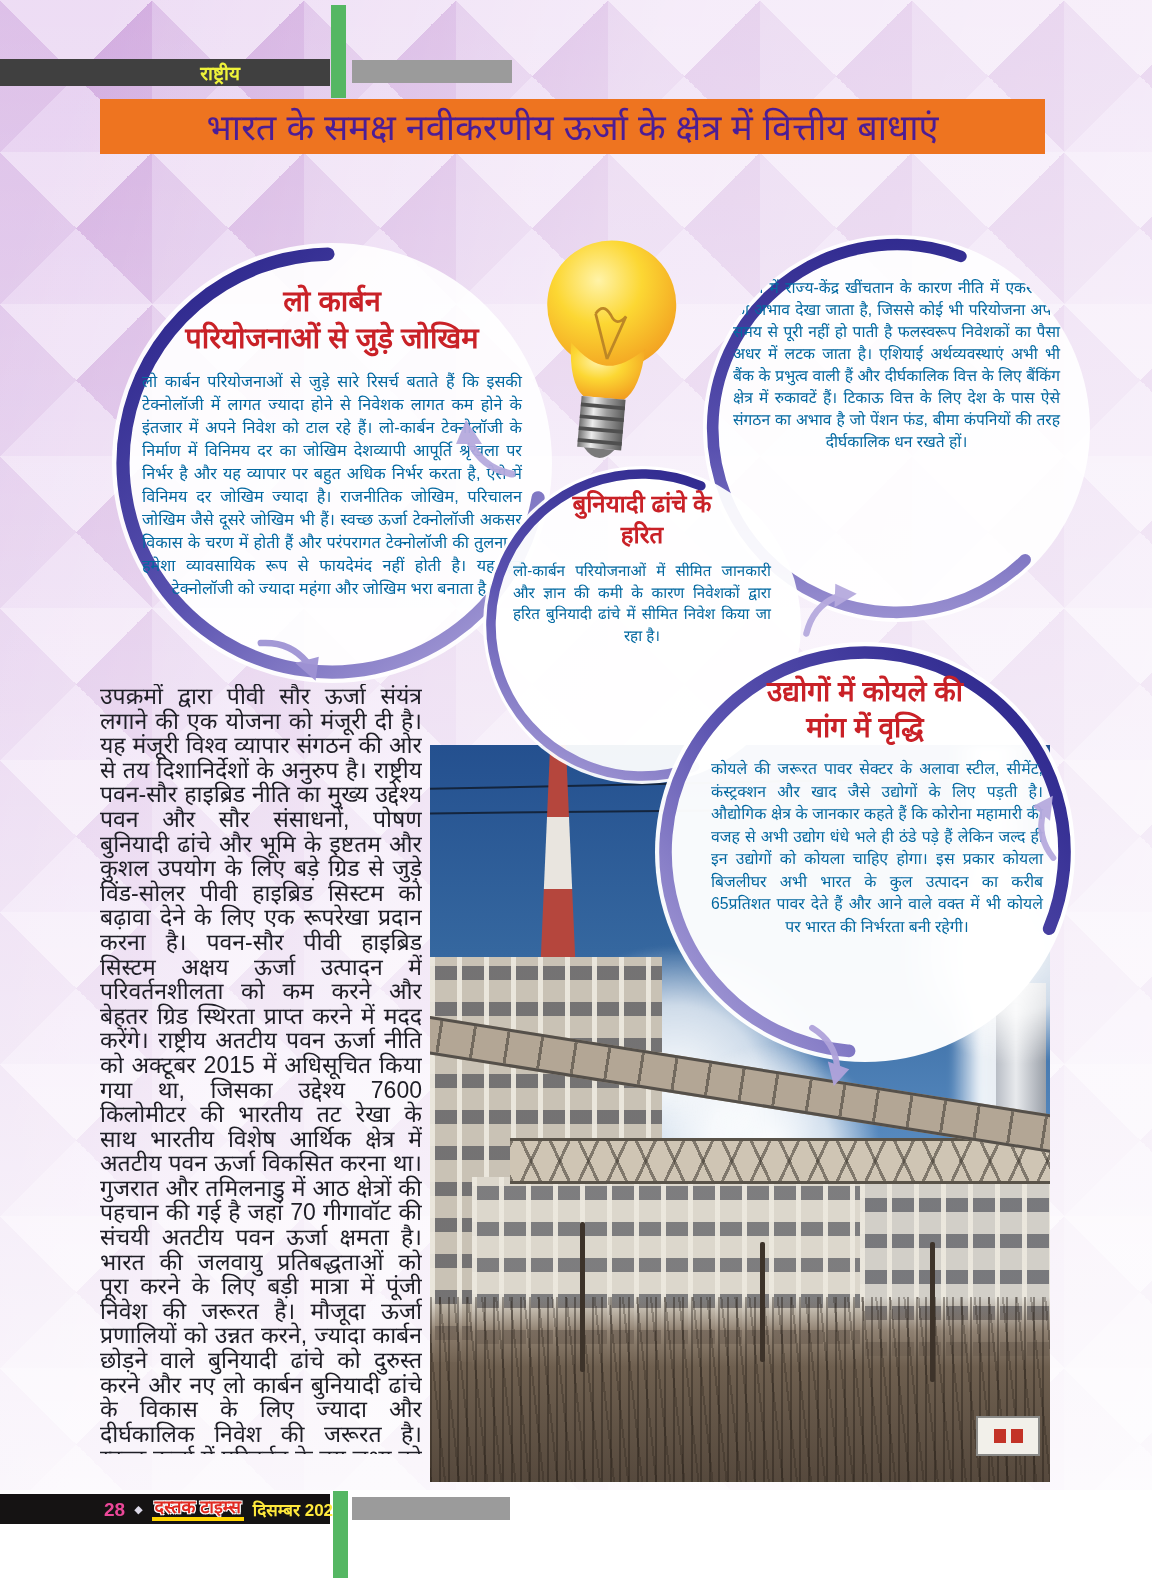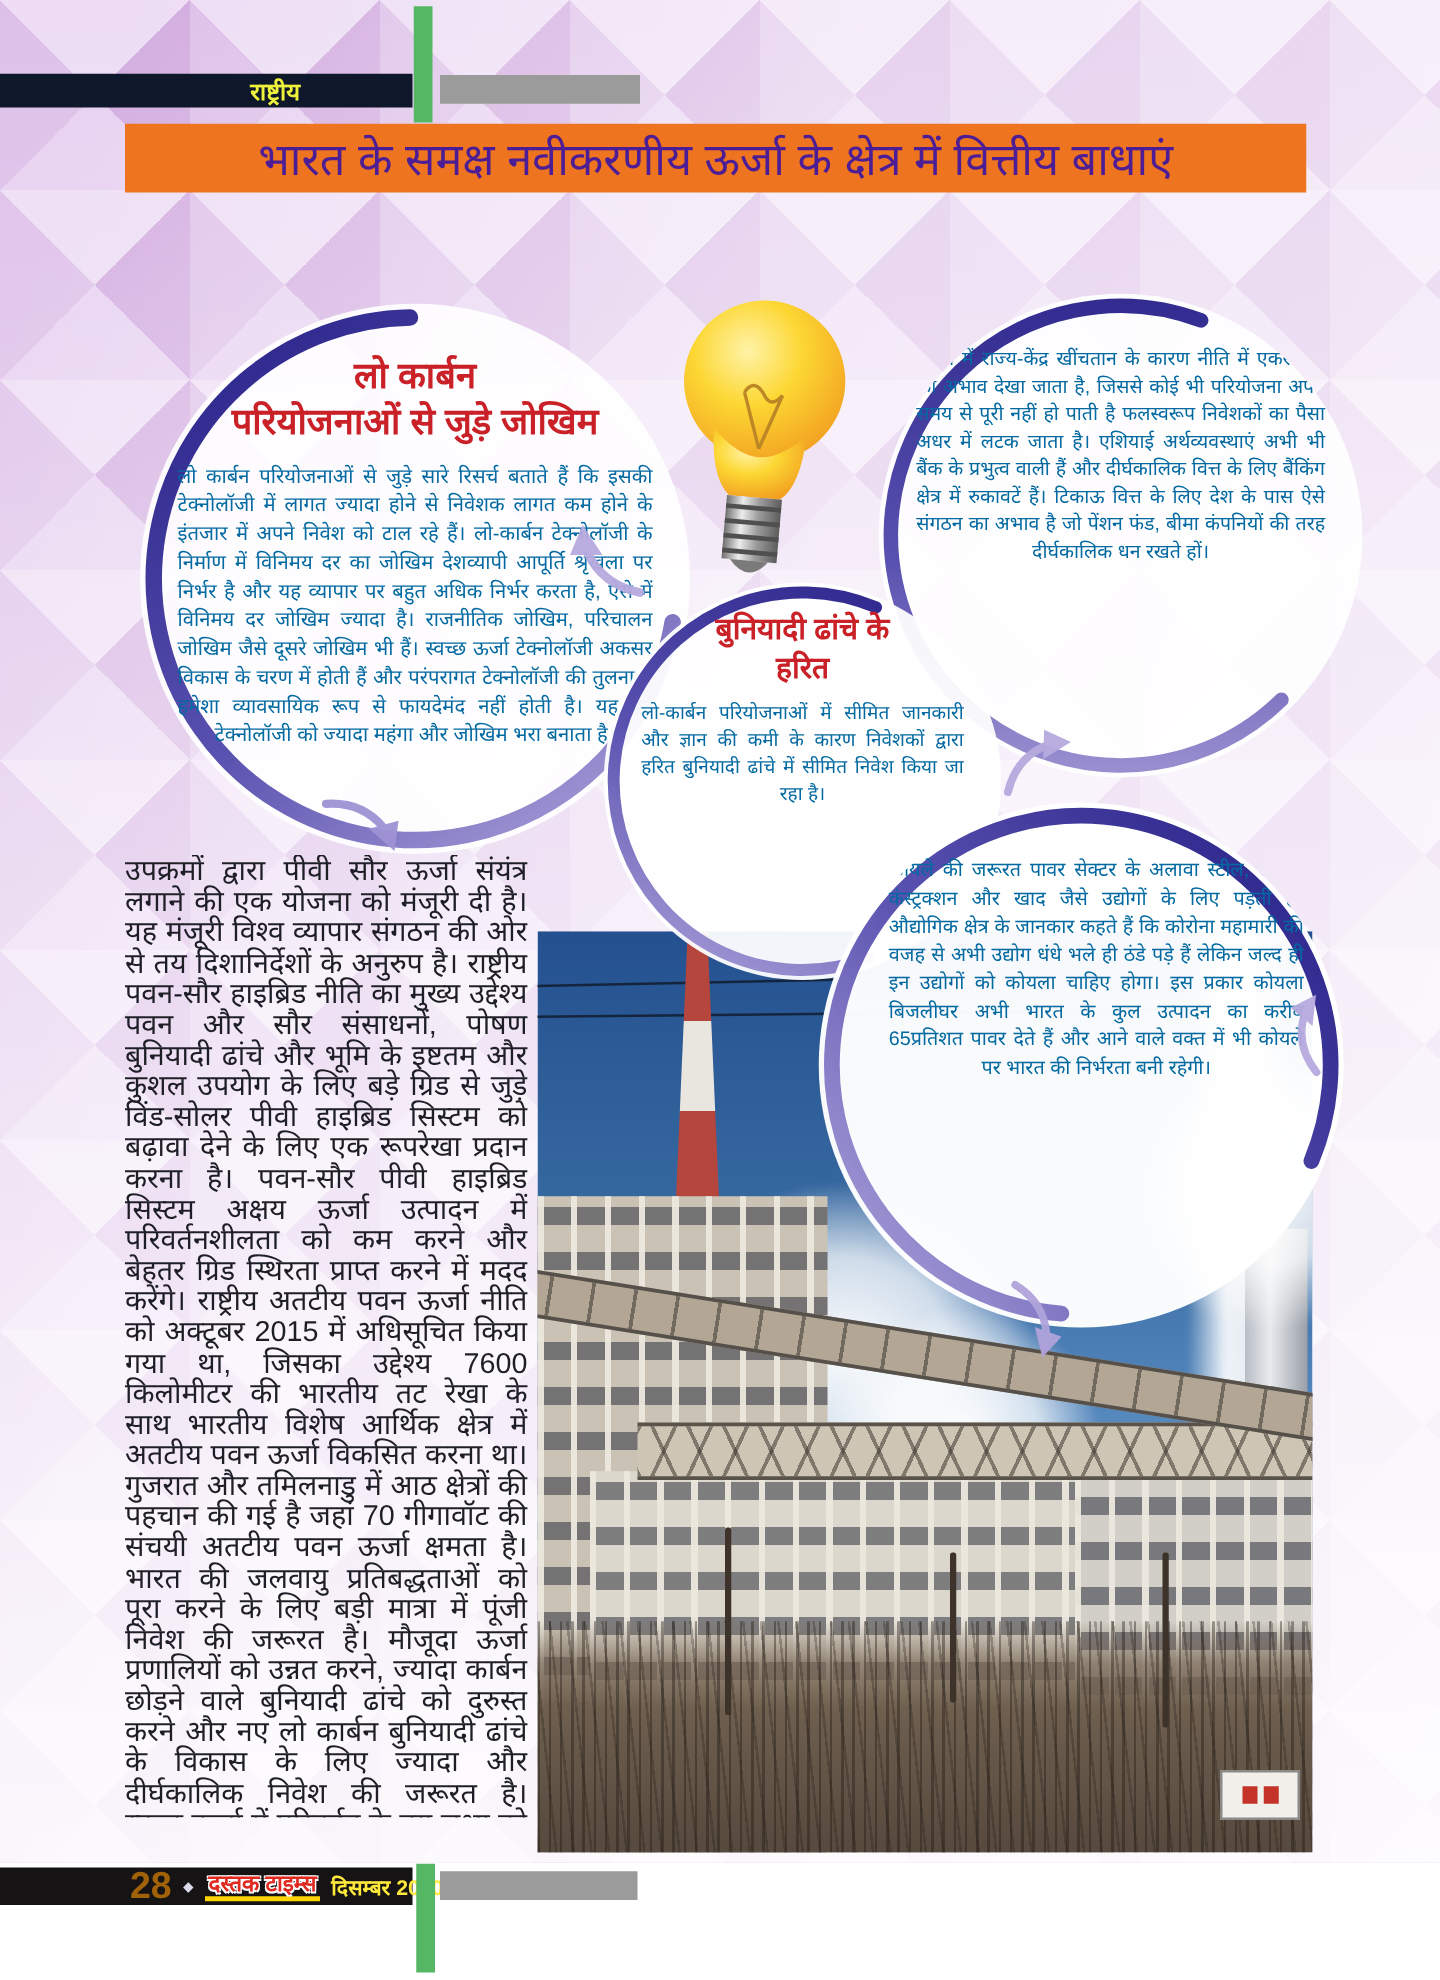--- a/index.html
+++ b/index.html
@@ -18,21 +18,21 @@
       rgba(240,224,247,.55) 270deg 360deg);
     background-size:152px 152px;
   }
   .bg-fade{
     position:absolute;left:0;top:0;width:1152px;height:1490px;
     background:
       linear-gradient(110deg, rgba(255,255,255,0) 6%, rgba(255,255,255,.45) 40%, rgba(255,255,255,.62) 100%),
       linear-gradient(180deg, rgba(255,255,255,0) 0%, rgba(255,255,255,.18) 22%, rgba(255,255,255,.55) 70%, rgba(255,255,255,.8) 100%);
   }
   
-  .hdr-black{position:absolute;left:0;top:59px;width:330px;height:27px;background:#0f172a;
+  .hdr-black{position:absolute;left:0;top:59px;width:330px;height:27px;background:#404040;
     display:flex;align-items:center;justify-content:flex-end;padding-right:90px;box-sizing:border-box;}
   .hdr-label{color:#eef23a;font-size:19px;font-weight:bold;}
   .hdr-green{position:absolute;left:331px;top:5px;width:15px;height:93px;background:#55b763;}
   .hdr-gray{position:absolute;left:352px;top:60px;width:160px;height:23px;background:#9b9b9b;}
   
   .banner{position:absolute;left:100px;top:99px;width:945px;height:55px;background:#ee7420;
     display:flex;align-items:center;justify-content:center;overflow:hidden;}
   .banner-title{color:#4c1d95;font-size:36px;font-weight:400;white-space:nowrap;}
   
   .intro{position:absolute;left:120px;top:160px;width:912px;height:70px;text-align:center;
@@ -102,21 +102,21 @@
   .trees:before{content:"";position:absolute;inset:0;
     background-image:repeating-linear-gradient(90deg,rgba(32,25,19,.4) 0 2px,transparent 2px 9px),
       repeating-linear-gradient(84deg,rgba(40,32,24,.3) 0 2px,transparent 2px 14px);}
   .trunk{position:absolute;width:5px;background:#3d332a;border-radius:2px;}
   .sign{position:absolute;right:10px;bottom:26px;width:60px;height:36px;background:#f2f0ea;
     border:2px solid #8a8a88;display:flex;align-items:center;justify-content:center;gap:5px;}
   .sign i{display:block;width:12px;height:14px;background:#c33327;}
   
   .ftr-black{position:absolute;left:0;top:1494px;width:330px;height:30px;background:#151313;
     display:flex;align-items:center;box-sizing:border-box;padding-left:104px;gap:9px;z-index:9;}
-  .ftr-page{color:#a16207;font-size:30px;font-weight:800;line-height:1;}
+  .ftr-page{color:#ec4899;font-size:19px;font-weight:800;line-height:1;}
   .ftr-sep{color:#dcd9e8;font-size:11px;}
   .ftr-logo{color:#e02a20;font-size:18px;font-weight:800;line-height:1.05;
     text-shadow:1px 1px 0 #fff,-1px -1px 0 #fff,1px -1px 0 #fff,-1px 1px 0 #fff;
     border-bottom:4px solid #ffd400;padding:1px 3px 0;white-space:nowrap;}
   .ftr-date{color:#ffe93c;font-size:17px;font-weight:bold;white-space:nowrap;}
   .ftr-green{position:absolute;left:333px;top:1491px;width:15px;height:87px;background:#55b763;z-index:9;}
   .ftr-gray{position:absolute;left:352px;top:1497px;width:158px;height:23px;background:#9b9b9b;z-index:9;}
 </style>
 </head>
 <body>
@@ -216,20 +216,24 @@
       </div>
       <div class="bubble-b">लो-कार्बन परियोजनाओं में सीमित जानकारी और ज्ञान की कमी के कारण निवेशकों द्वारा हरित बुनियादी ढांचे में सीमित निवेश किया जा रहा है।</div>
     </div>
   </div>
 
   <div class="bubble b4">
     <svg class="ring" viewBox="0 0 200 200">
       <circle cx="100" cy="100" r="95" pathLength="100" fill="none" stroke="url(#ringGrad)" stroke-width="6" stroke-linecap="round" stroke-dasharray="80 20" transform="rotate(95 100 100)"></circle>
     </svg>
     <div class="bubble-inner">
+      <div class="bubble-h">
+        <div>उद्योगों में कोयले की</div>
+        <div>मांग में वृद्धि</div>
+      </div>
       <div class="bubble-b">कोयले की जरूरत पावर सेक्टर के अलावा स्टील, सीमेंट, कंस्ट्रक्शन और खाद जैसे उद्योगों के लिए पड़ती है। औद्योगिक क्षेत्र के जानकार कहते हैं कि कोरोना महामारी की वजह से अभी उद्योग धंधे भले ही ठंडे पड़े हैं लेकिन जल्द ही इन उद्योगों को कोयला चाहिए होगा। इस प्रकार कोयला बिजलीघर अभी भारत के कुल उत्पादन का करीब 65प्रतिशत पावर देते हैं और आने वाले वक्त में भी कोयले पर भारत की निर्भरता बनी रहेगी।</div>
     </div>
   </div>
 
   <svg class="bulb" viewBox="0 0 100 152">
     <g transform="rotate(5 50 76)">
       <circle cx="50" cy="44" r="38" fill="url(#bulbGlass)"></circle>
       <path d="M28 68 Q29 92 38 99 L62 99 Q71 92 72 68 Q60 80 50 80 Q40 80 28 68 Z" fill="url(#bulbGlass)"></path>
       <path d="M50 76 L41 50 M50 76 L59 50 M41 50 q4 -7 9 0 q4 7 9 0" stroke="#bd8726" stroke-width="1.6" fill="none"></path>
       <rect x="37" y="99" width="26" height="30" fill="url(#bulbBase)"></rect>

